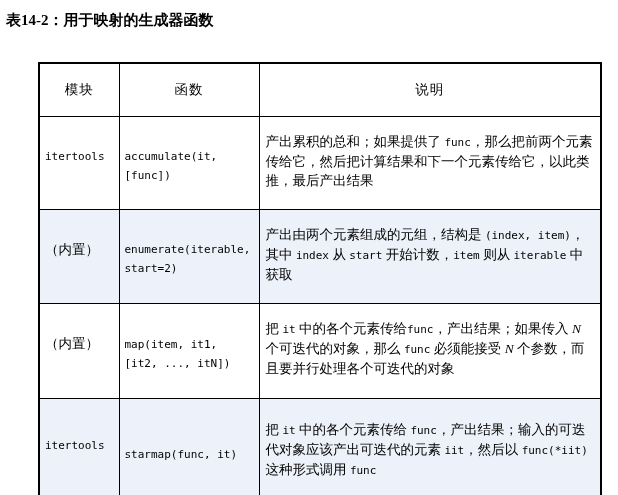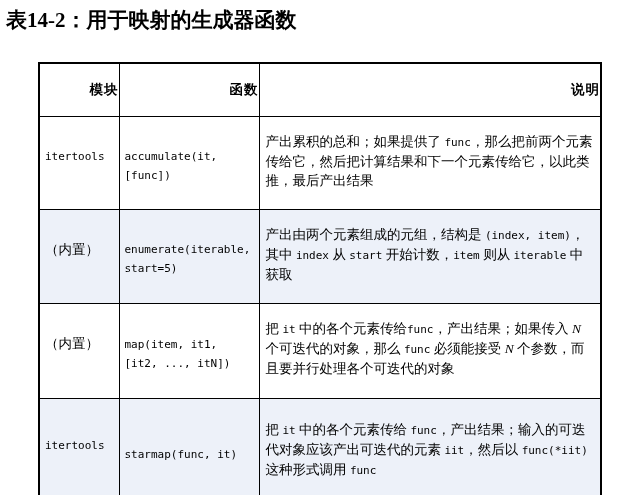--- a/index.html
+++ b/index.html
@@ -4,21 +4,21 @@
 <style>
   * { margin: 0; padding: 0; box-sizing: border-box; }
   html, body { width: 618px; height: 495px; background: #ffffff; overflow: hidden; }
   body { font-family: "Liberation Serif", "DejaVu Serif", serif; color: #000; }
 
   .page { position: relative; width: 618px; height: 495px; background: #fff; }
 
   .caption {
     position: absolute;
     left: 6px; top: 9px;
-    font-size: 21px;
+    font-size: 15px;
     line-height: 22px;
     white-space: nowrap;
     text-align: right;
   }
   .caption .run-num { font-weight: bold; }
   .caption .run-zh  { font-weight: bold; }
 
   table.gen-table {
     position: absolute;
     left: 38px; top: 62px;
@@ -28,22 +28,22 @@
     border: 2px solid #000;
   }
   .gen-table th, .gen-table td {
     border: 1px solid #000;
     vertical-align: middle;
     font-size: 13.5px;
     line-height: 19px;
   }
   .gen-table th {
     height: 53px;
-    font-weight: bold;
-    text-align: right;
+    font-weight: normal;
+    text-align: center;
     letter-spacing: 1px;
   }
   .col-module { width: 80px; }
   .col-function { width: 140px; }
   .col-description { width: 342px; }
 
   .cell-module { padding: 2px 2px 16px 5px; }
   .cell-function { padding: 6px 3px 2px 5px; }
   .cell-description { padding: 4px 6px 8px 6px; }
 
@@ -86,21 +86,21 @@
       </tr>
     </thead>
     <tbody>
       <tr class="h-r1">
         <td class="cell-module"><span class="run-code">itertools</span></td>
         <td class="cell-function"><span class="run-code">accumulate(it, [func])</span></td>
         <td class="cell-description"><span class="run-zh">产出累积的总和；如果提供了 </span><span class="run-code">func</span><span class="run-zh">，那么把前两个元素传给它，然后把计算结果和下一个元素传给它，以此类推，最后产出结果</span></td>
       </tr>
       <tr class="h-r2 shaded">
         <td class="cell-module"><span class="run-zh">（内置）</span></td>
-        <td class="cell-function"><span class="run-code">enumerate(iterable, start=5)</span></td>
+        <td class="cell-function"><span class="run-code">enumerate(iterable, start=2)</span></td>
         <td class="cell-description"><span class="run-zh">产出由两个元素组成的元组，结构是 </span><span class="run-code">(index, item)</span><span class="run-zh">，其中 </span><span class="run-code">index</span><span class="run-zh"> 从 </span><span class="run-code">start</span><span class="run-zh"> 开始计数，</span><span class="run-code">item</span><span class="run-zh"> 则从 </span><span class="run-code">iterable</span><span class="run-zh"> 中获取</span></td>
       </tr>
       <tr class="h-r3">
         <td class="cell-module"><span class="run-zh">（内置）</span></td>
         <td class="cell-function"><span class="run-code">map(item, it1, [it2, ..., itN])</span></td>
         <td class="cell-description"><span class="run-zh">把 </span><span class="run-code">it</span><span class="run-zh"> 中的各个元素传给</span><span class="run-code">func</span><span class="run-zh">，产出结果；如果传入 </span><span class="run-i">N</span><span class="run-zh"> 个可迭代的对象，那么 </span><span class="run-code">func</span><span class="run-zh"> 必须能接受 </span><span class="run-i">N</span><span class="run-zh"> 个参数，而且要并行处理各个可迭代的对象</span></td>
       </tr>
       <tr class="h-r4 shaded">
         <td class="cell-module"><span class="run-code">itertools</span></td>
         <td class="cell-function"><span class="run-code">starmap(func, it)</span></td>

